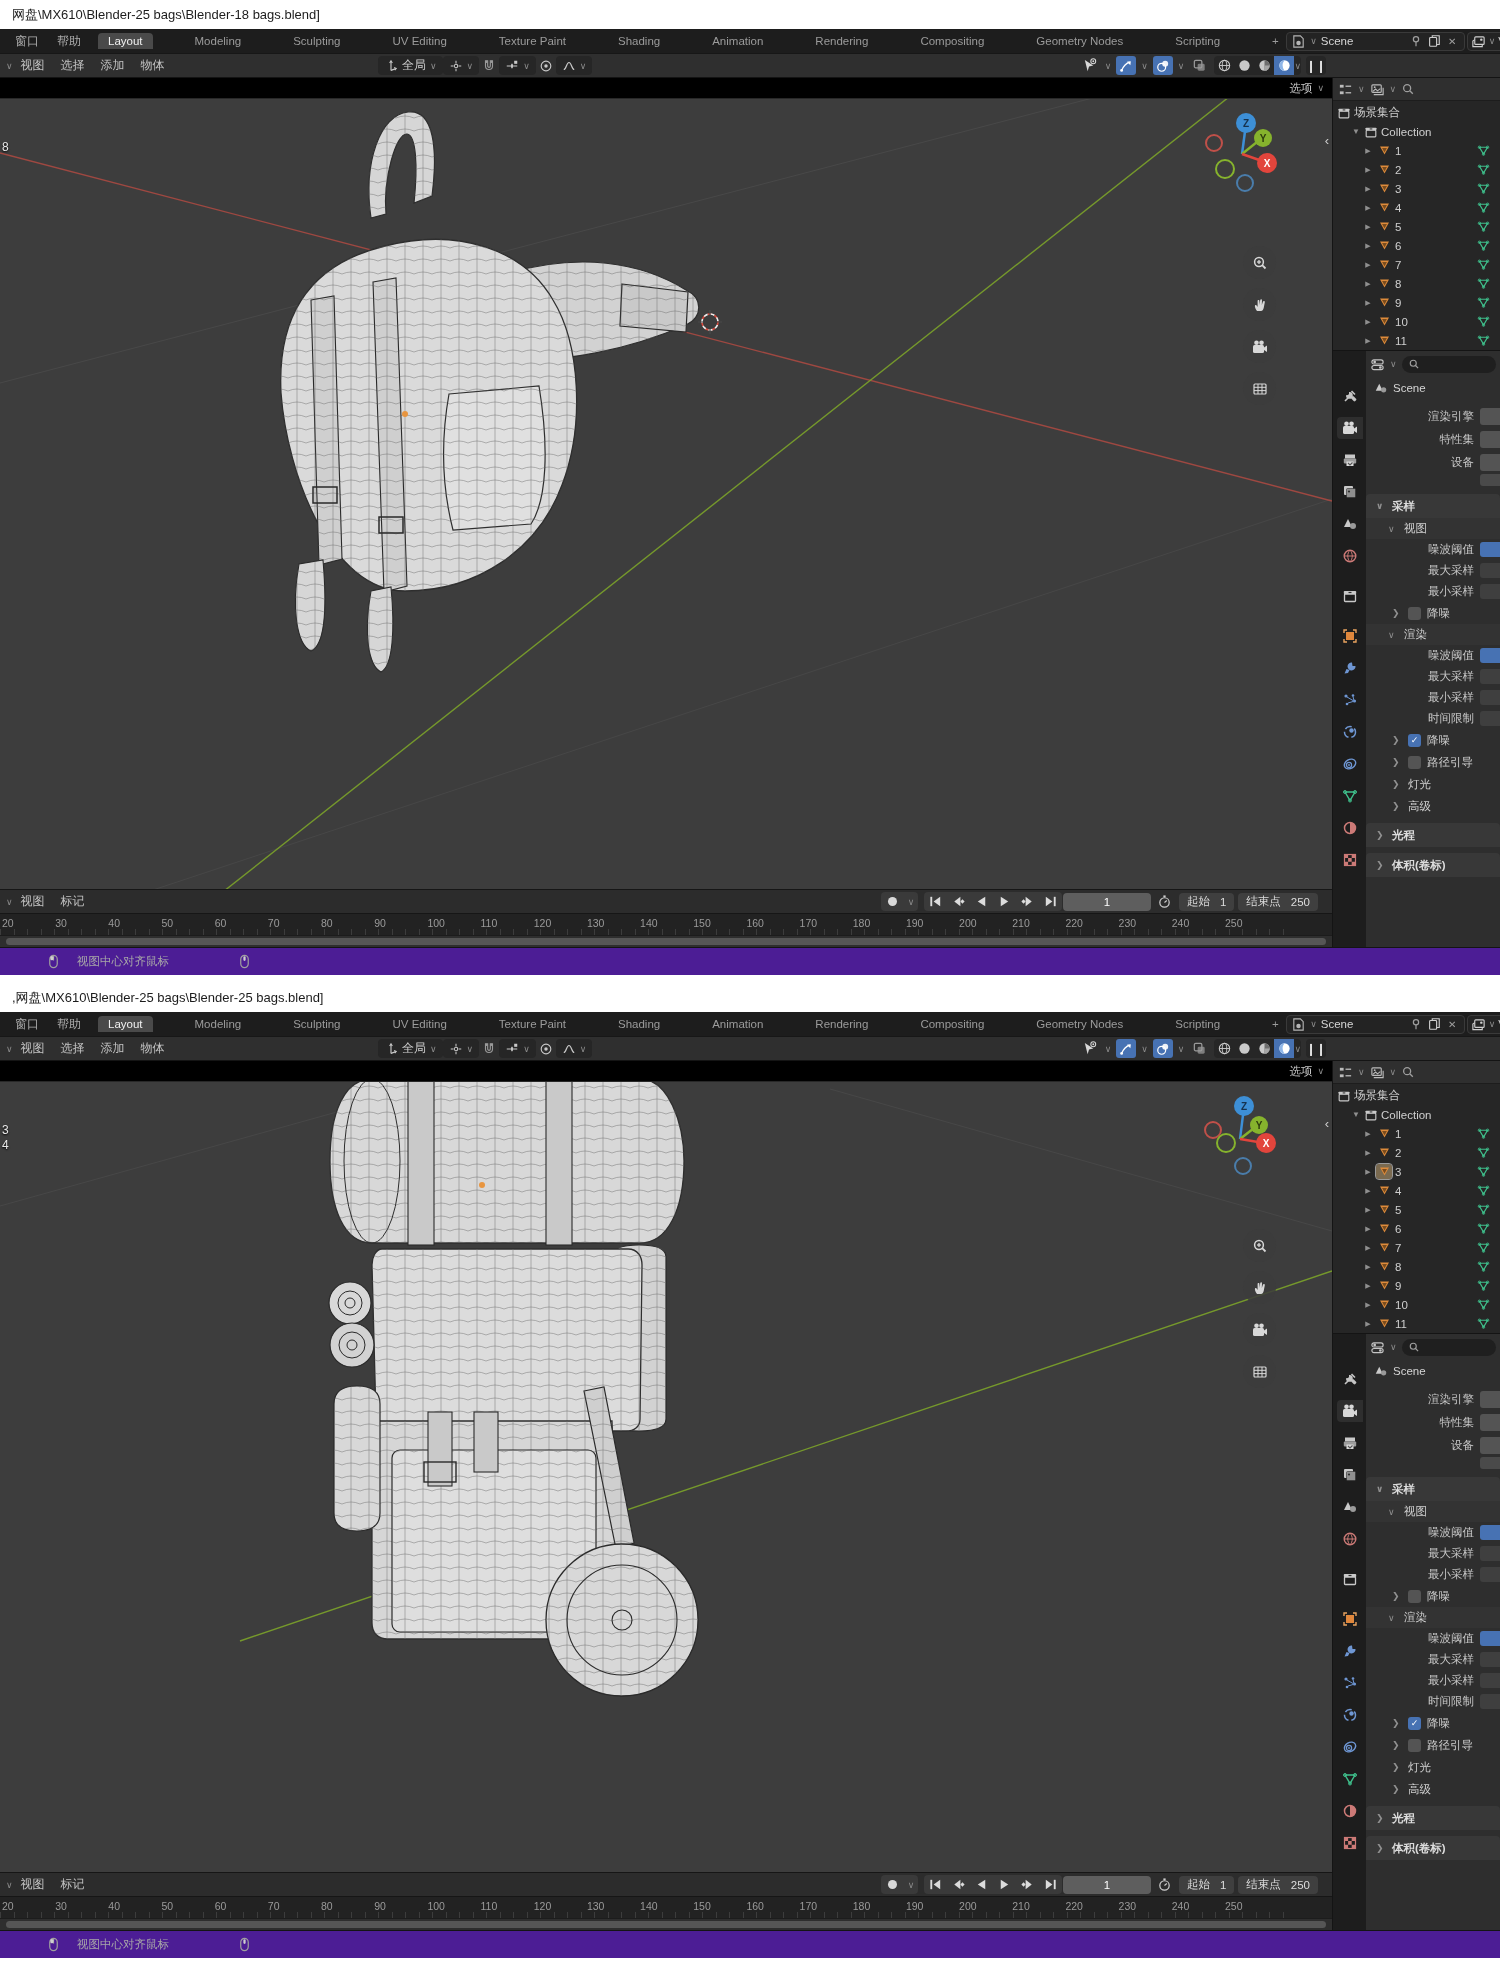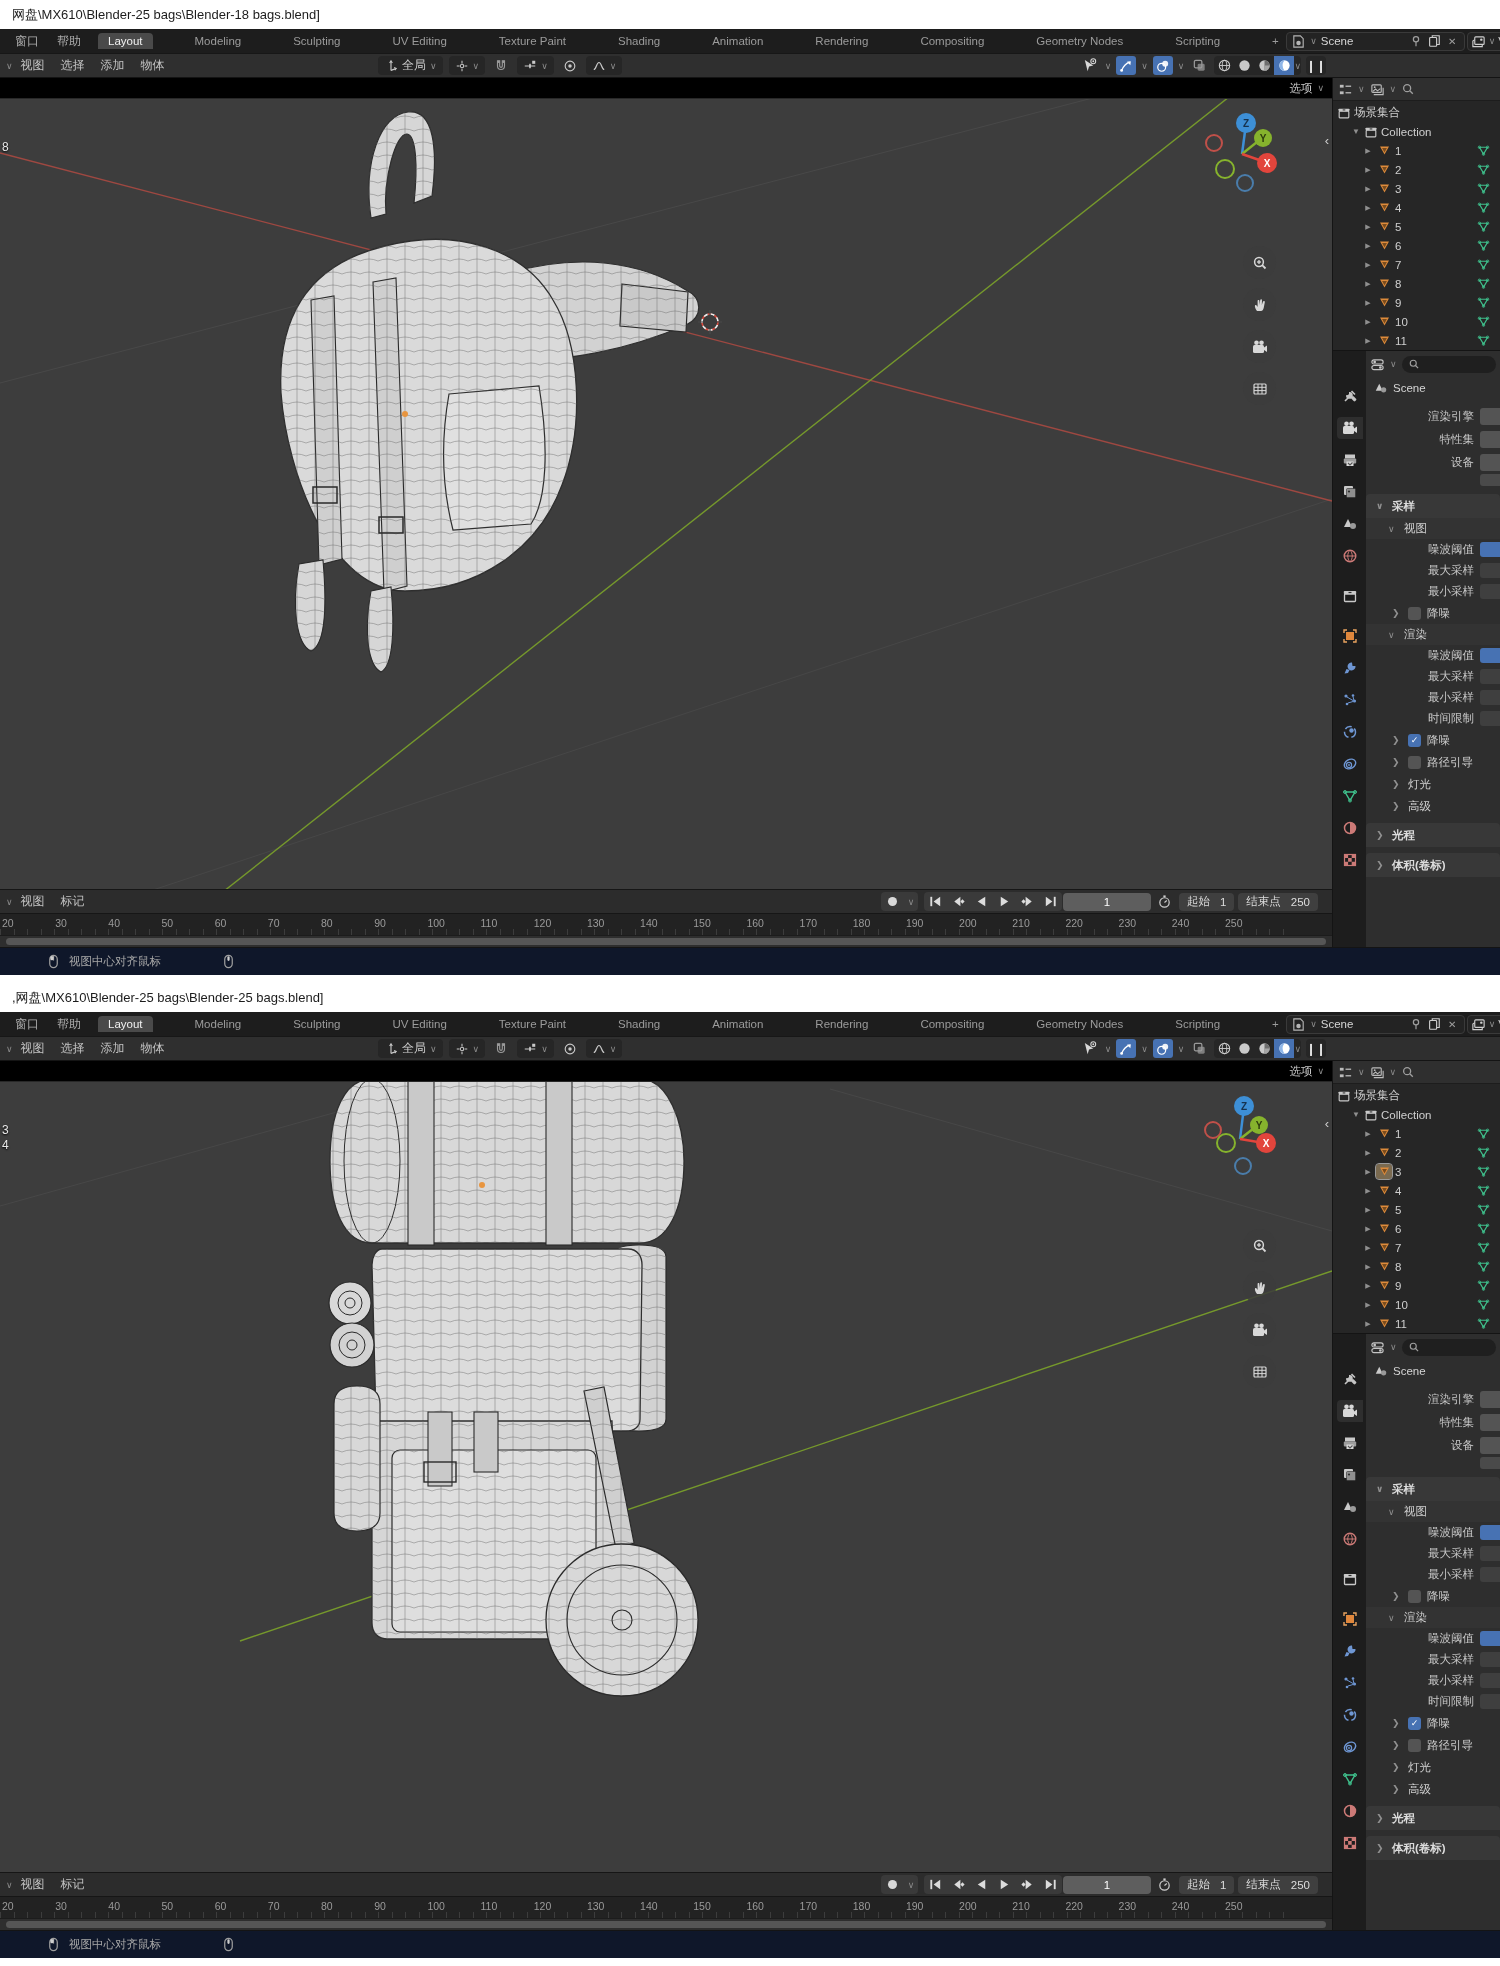--- a/index.html
+++ b/index.html
@@ -19,21 +19,21 @@
 .topbar-right { position:absolute; right:0; top:0; height:100%; display:flex; align-items:center; gap:2px; padding-right:0; }
 .scene-box { display:flex; align-items:center; background:#232323; border:1px solid #3a3a3a; border-radius:4px; height:19px; padding:0 4px; gap:4px; }
 .scene-box .txt { color:#d5d5d5; font-size:11.5px; min-width:84px; }
 .mini { width:15px; height:15px; display:inline-flex; align-items:center; justify-content:center; color:#9f9f9f; font-size:10px; }
 .vl-box { display:flex; align-items:center; gap:3px; background:#232323; border:1px solid #3a3a3a; border-radius:4px; height:19px; padding:0 3px; margin-right:-10px; }
 .vl-box .txt { color:#cfcfcf; font-size:11.5px; }
 
 
 .vheader { height:24px; background:#2f2f2f; border-top:1px solid #171717; display:flex; align-items:center; color:#c3c3c3; font-size:12px; padding:0 6px; position:relative; }
 .vheader .menu { padding:0 8px; cursor:pointer; }
-.vh-mid { position:absolute; left:378px; display:flex; align-items:center; gap:6px; }
+.vh-mid { position:absolute; left:378px; display:flex; align-items:center; }
 .pill { display:flex; align-items:center; gap:4px; background:#262626; border-radius:4px; height:19px; padding:0 6px; color:#cfcfcf; }
 .chev { color:#8b8b8b; font-size:9px; }
 .vh-right { position:absolute; right:174px; display:flex; align-items:center; gap:5px; }
 .ibtn { width:20px; height:19px; border-radius:3px; display:inline-flex; align-items:center; justify-content:center; color:#c9c9c9; cursor:pointer; }
 .ibtn.on { background:#4772b3; color:#fff; }
 .seg { display:flex; background:#262626; border-radius:4px; overflow:hidden; height:19px; align-items:center; }
 .seg .ibtn { border-radius:0; }
 .pausebtn { background:#262626; border-radius:4px; }
 
 
@@ -100,21 +100,21 @@
 .t-field .cut { position:absolute; right:-6px; width:26px; height:15px; background:#3f3f3f; border-radius:3px; }
 .t-field.tg-blue .cut { background:#4772b3; }
 .t-collapsed { height:22px; padding-left:26px; gap:6px; color:#cfcfcf; }
 .prow .chv { color:#909090; font-size:9px; width:10px; }
 .cb { width:13px; height:13px; border-radius:3px; background:#545454; display:none; align-items:center; justify-content:center; color:#fff; font-size:9px; }
 .cb-unchecked .cb { display:inline-flex; }
 .cb-checked .cb { display:inline-flex; background:#4772b3; }
 .cb-checked .cb::after { content:"✓"; }
 
 
-.statusbar { height:28px; background:#0f172a; border-top:1px solid #141414; display:flex; align-items:center; gap:8px; padding-left:46px; color:#a8a8a8; font-size:11.5px; }
+.statusbar { height:28px; background:#4c1d95; border-top:1px solid #141414; display:flex; align-items:center; gap:16px; padding-left:46px; color:#a8a8a8; font-size:11.5px; }
 .statusbar .m2 { margin-left:52px; }
 .whitegap { height:8px; background:#fff; }
 svg { display:block; }
 </style>
 </head>
 <body>
 
 <svg width="0" height="0" style="position:absolute">
   <defs>
     <g id="ic-search">

